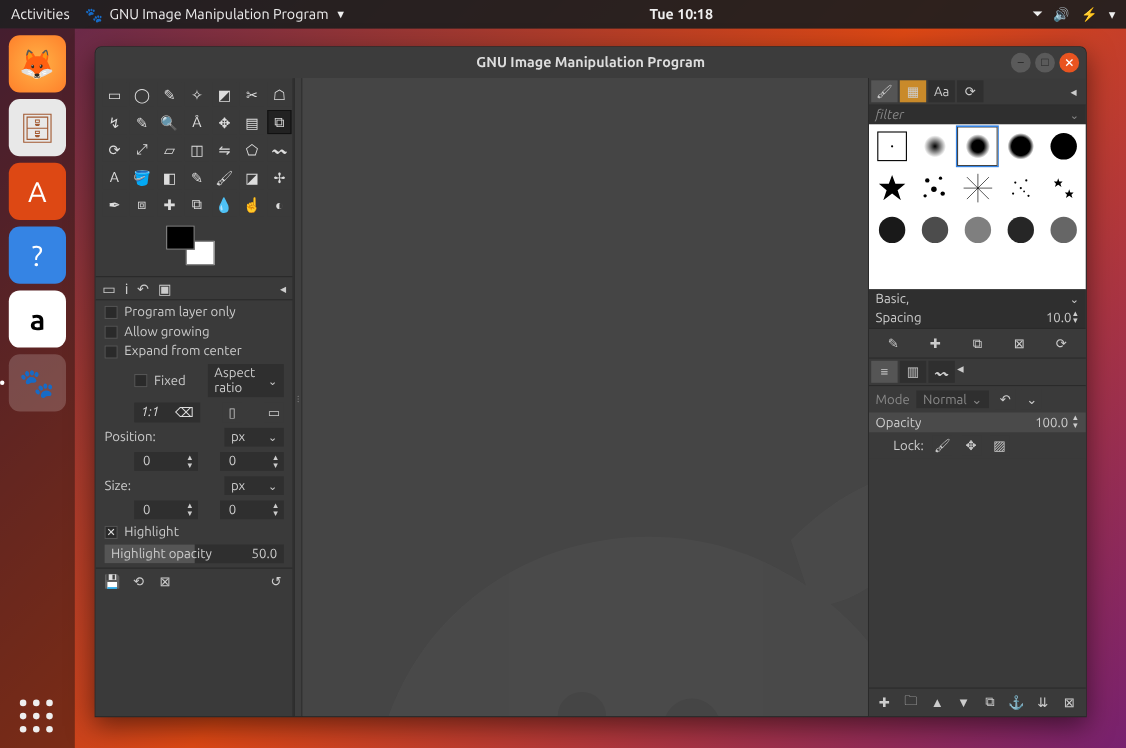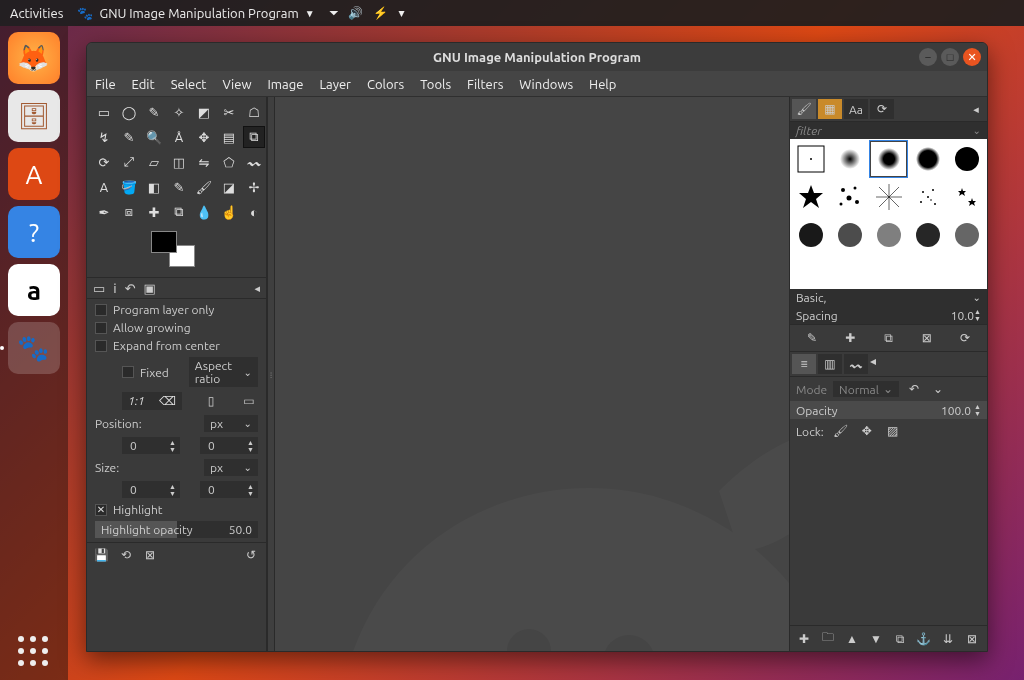--- a/index.html
+++ b/index.html
@@ -91,38 +91,39 @@
 .btnrow .ico { background:transparent; flex:1; text-align:center;}
 
 .layer-panel { flex:1; display:flex; flex-direction:column;}
 .ltabs { display:flex; gap:2px; padding:2px; border-bottom:1px solid #2a2a2a;}
 .mode-row { display:flex; align-items:center; padding:3px 6px; gap:6px;}
 .mode-row .mlabel { color:#888;}
 .mode-row .msel { background:#2f2f2f; padding:1px 6px; display:flex; align-items:center; gap:4px; color:#888;}
 .opacity-row { display:flex; align-items:center; background:#4a4a4a; padding:2px 6px;}
 .opacity-row .oval { margin-left:auto;}
 .opacity-row .arrows { display:flex; flex-direction:column; font-size:7px; line-height:7px; margin-left:3px;}
-.lock-row { display:flex; align-items:center; gap:8px; padding:3px 6px;}
+.lock-row { display:flex; align-items:center; gap:8px; padding:3px 6px;margin-left:16px;}
 .layer-list { flex:1; background:#3a3a3a;}
 .layer-foot { height:26px; border-top:1px solid #2a2a2a; display:flex; align-items:center; gap:4px; padding:0 4px;}
 .layer-foot .ico { background:transparent; width:20px;}
 .left-collapse { width:8px; background:#3f3f3f; border-left:1px solid #2a2a2a; border-right:1px solid #2a2a2a; display:flex; align-items:center; justify-content:center; color:#888; font-size:8px;}
 </style>
 </head>
 <body>
 
 <div class="topbar">
   <div class="topbar-left">
     <span>Activities</span>
     <span class="topbar-app">
       <span>🐾</span>
       <span>GNU Image Manipulation Program</span>
       <span class="chev">▼</span>
     </span>
   </div>
+  <div class="topbar-center">Tue 10:18</div>
   <div class="topbar-right">
     <span>⏷</span>
     <span>🔊</span>
     <span>⚡</span>
     <span>▾</span>
   </div>
 </div>
 
 <div class="launcher">
   <div class="launcher-item li-firefox">🦊</div>
@@ -147,33 +148,20 @@
 <div class="window">
   <div class="titlebar">
     <div class="titlebar-title">GNU Image Manipulation Program</div>
     <div class="titlebar-ctrls">
       <div class="tbtn">–</div>
       <div class="tbtn">□</div>
       <div class="tbtn close">✕</div>
     </div>
   </div>
 
-  <div class="menubar">
-    <span>File</span>
-    <span>Edit</span>
-    <span>Select</span>
-    <span>View</span>
-    <span>Image</span>
-    <span>Layer</span>
-    <span>Colors</span>
-    <span>Tools</span>
-    <span>Filters</span>
-    <span>Windows</span>
-    <span>Help</span>
-  </div>
 
   <div class="body">
     <div class="left-dock">
       <div class="toolbox">
         <div class="tool-grid">
           <div class="tool">▭</div>
           <div class="tool">◯</div>
           <div class="tool">✎</div>
           <div class="tool">✧</div>
           <div class="tool">◩</div>

